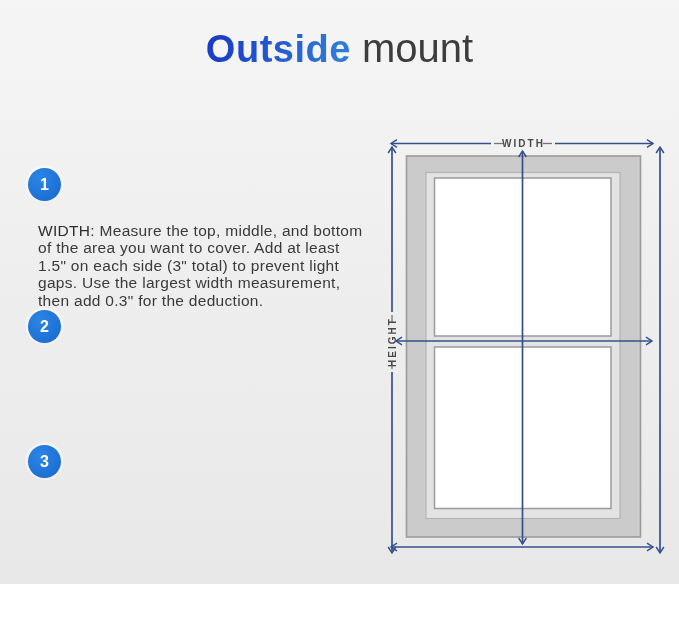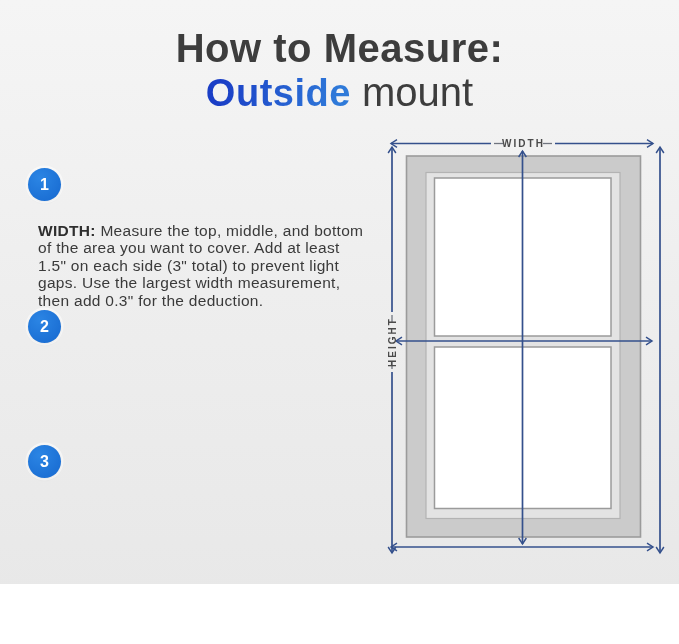--- a/index.html
+++ b/index.html
@@ -28,39 +28,38 @@
     color:#ffffff; font-weight:700; font-size:16px;
     display:flex; align-items:center; justify-content:center;
     box-shadow:0 0 0 2.5px rgba(255,255,255,0.55), 0 1px 3px rgba(0,0,0,0.15);
   }
   .badge-1 { top:168px; } .badge-2 { top:310px; } .badge-3 { top:445px; }
   .step-text {
     position:absolute; left:38px; width:334px;
     font-size:15.5px; line-height:17.5px; letter-spacing:0.3px; color:#3a3a3a;
   }
   .text-1 { top:206px; } .text-2 { top:346px; } .text-3 { top:486px; }
-  .step-text b { font-weight:700; color:#2e2e2e;margin-top:32px; }
+  .step-text b { font-weight:400; color:#2e2e2e;margin-top:32px; }
 
   
   .diagram { position:absolute; left:0; top:0; width:679px; height:644px; }
   .diagram text {
     font-family:"Liberation Sans", sans-serif;
     font-size:10px; font-weight:600; letter-spacing:2px; fill:#4a4a4a;
   }
 
   
   .bottom-band { position:absolute; left:0; top:584px; width:679px; height:60px; background:#ffffff; }
 </style>
 </head>
 <body>
 
 <div class="canvas">
 
   <div class="title">
-    <div class="title-line1">How to Measure:</div>
     <div class="title-line2"><span class="outside">Outside</span><span class="mount"> <span>mount</span></span></div>
   </div>
 
   <div class="step-badge badge-1">
       <span>1</span>
     </div>
   <p class="step-text text-1"><b>WIDTH:</b> <span>Measure the top, middle, and bottom of the area you want to cover. Add at least 1.5" on each side (3" total) to prevent light gaps. Use the largest width measurement, then add 0.3" for the deduction.</span></p>
 
   <div class="step-badge badge-2">
       <span>2</span>

